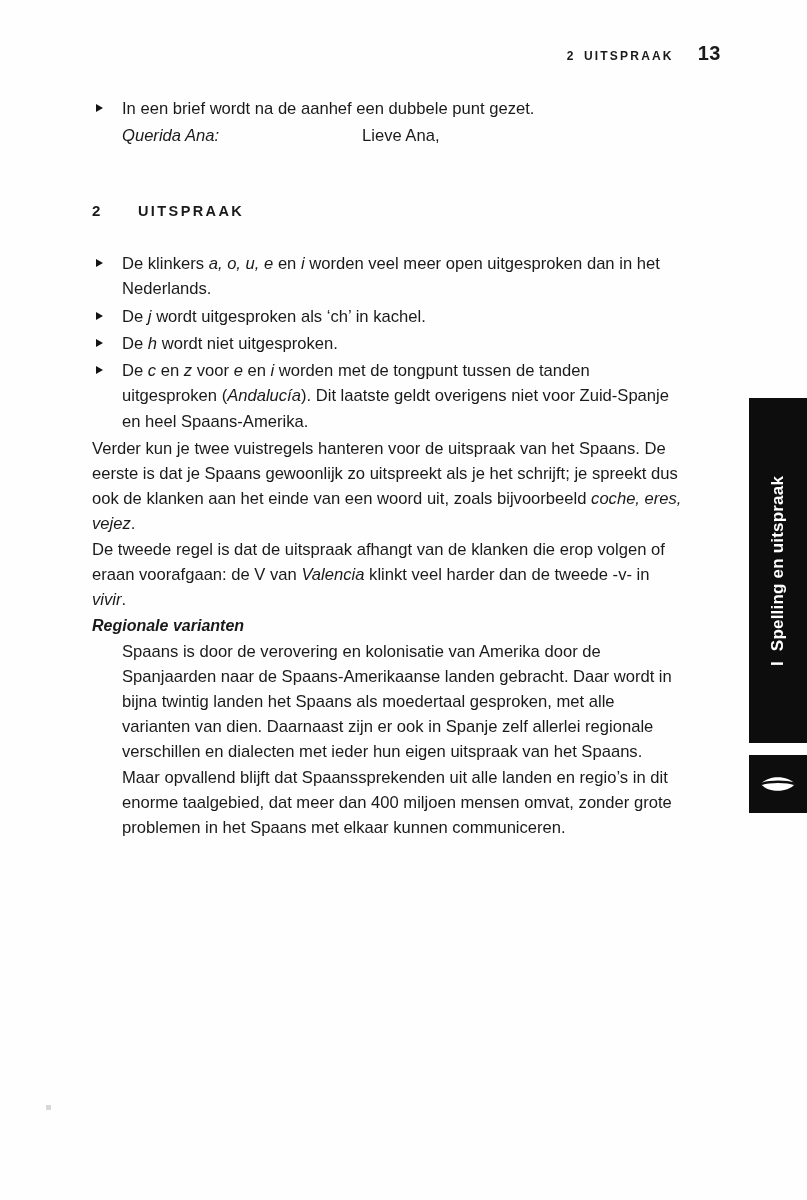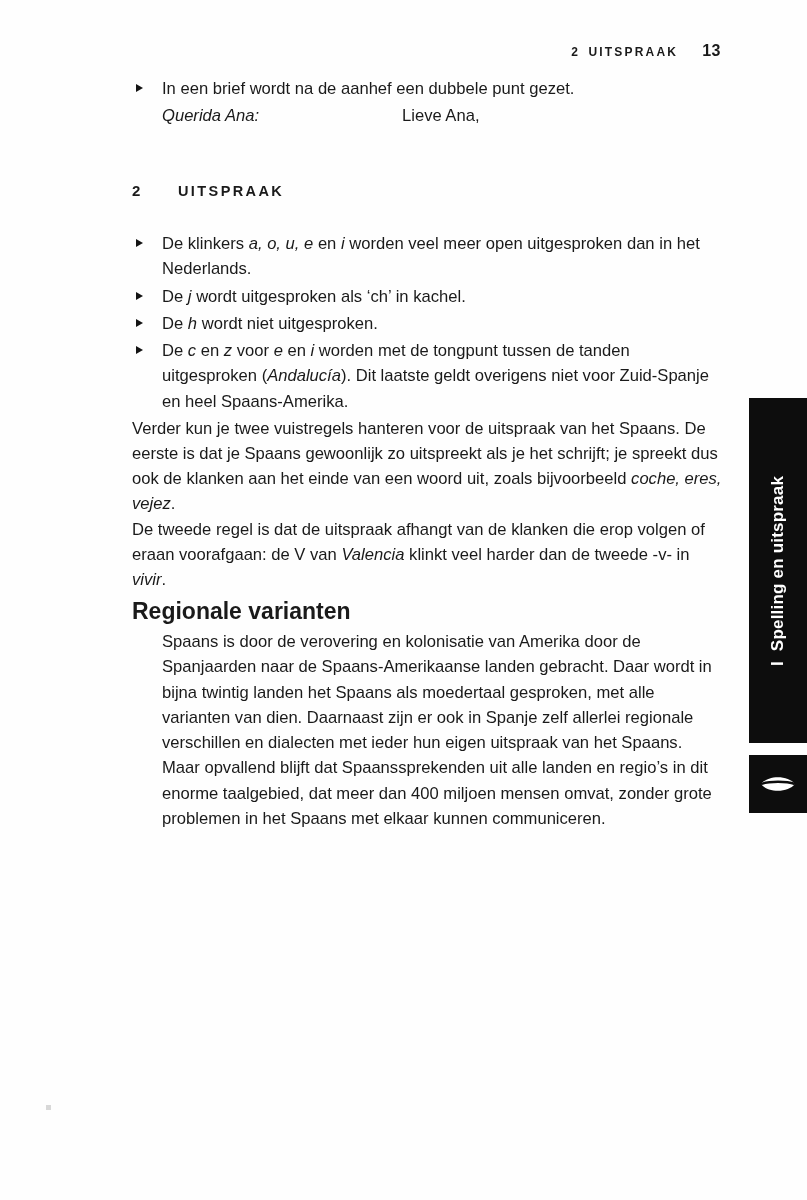--- a/index.html
+++ b/index.html
@@ -37,35 +37,34 @@
     font-weight: bold;
     font-size: 12px;
     letter-spacing: 0.5px;
   }
   .rh-title {
     font-weight: bold;
     font-size: 12px;
     letter-spacing: 2.2px;
   }
   .rh-page {
-    font-size: 16px;
+    font-size: 20px;
     font-weight: 600;
     margin-left: 14px;
     letter-spacing: 0.5px;
   }
 
   
   .content {
     position: absolute;
     left: 92px;
-    top: 76px;
+    top: 96px;
     width: 590px;
     font-size: 16.6px;
     line-height: 1.52;
-    margin-left: 40px;
   }
 
   .bullet-list {
     list-style: none;
     margin: 0;
     padding: 0;
   }
   .bullet-item {
     position: relative;
     padding-left: 30px;
@@ -116,21 +115,22 @@
 
   p.para {
     margin: 0;
   }
   .gap-before { margin-top: 23px; }
 
   .list-block { margin-top: 2px; }
 
   .sub-head {
     font-weight: bold;
-    font-size: 23px;
+    font-style: italic;
+    font-size: 16px;
     margin: 2px 0 0 0;
   }
 
   .indent-para {
     margin: 0;
     padding-left: 30px;
   }
 
   i.it { font-style: italic; }
 

